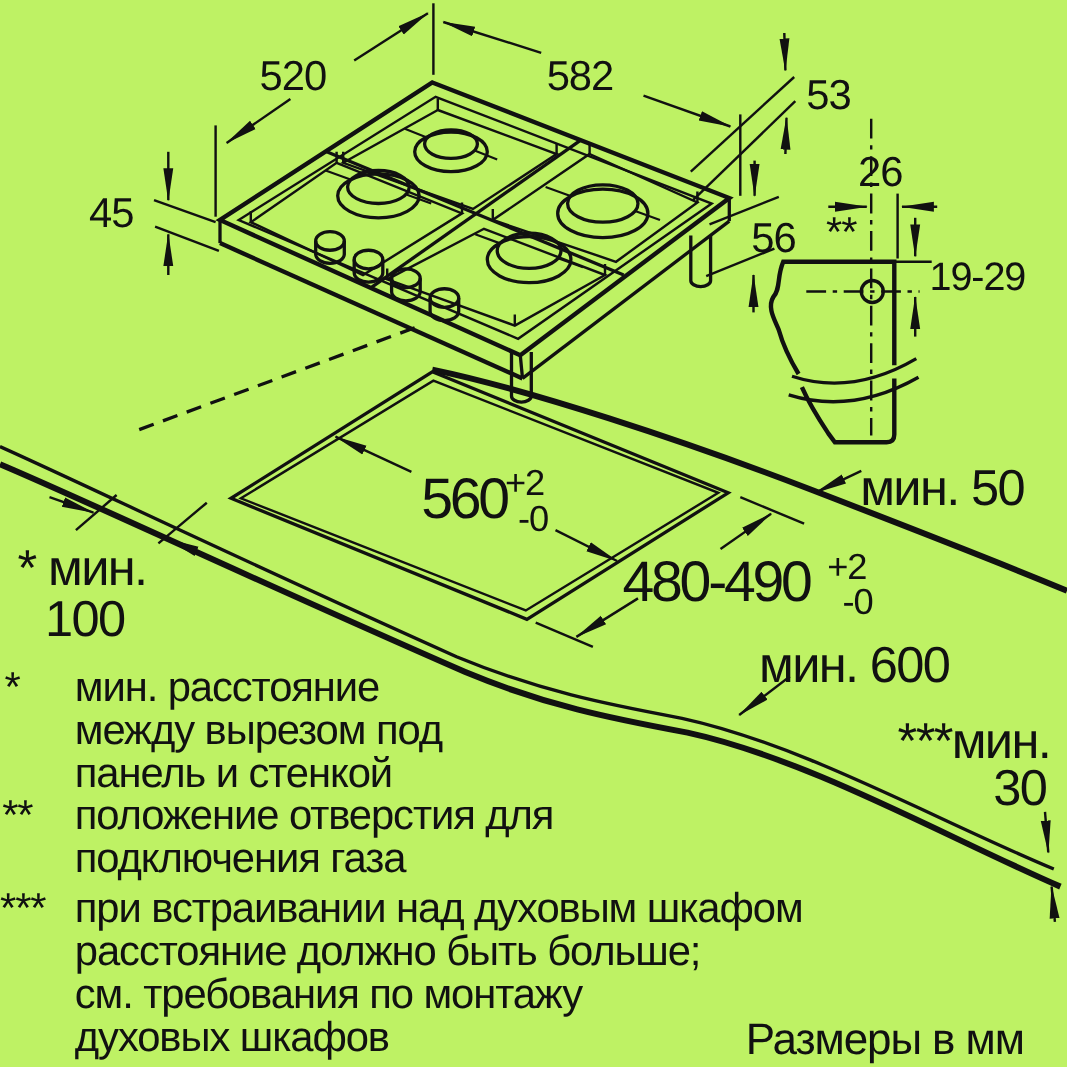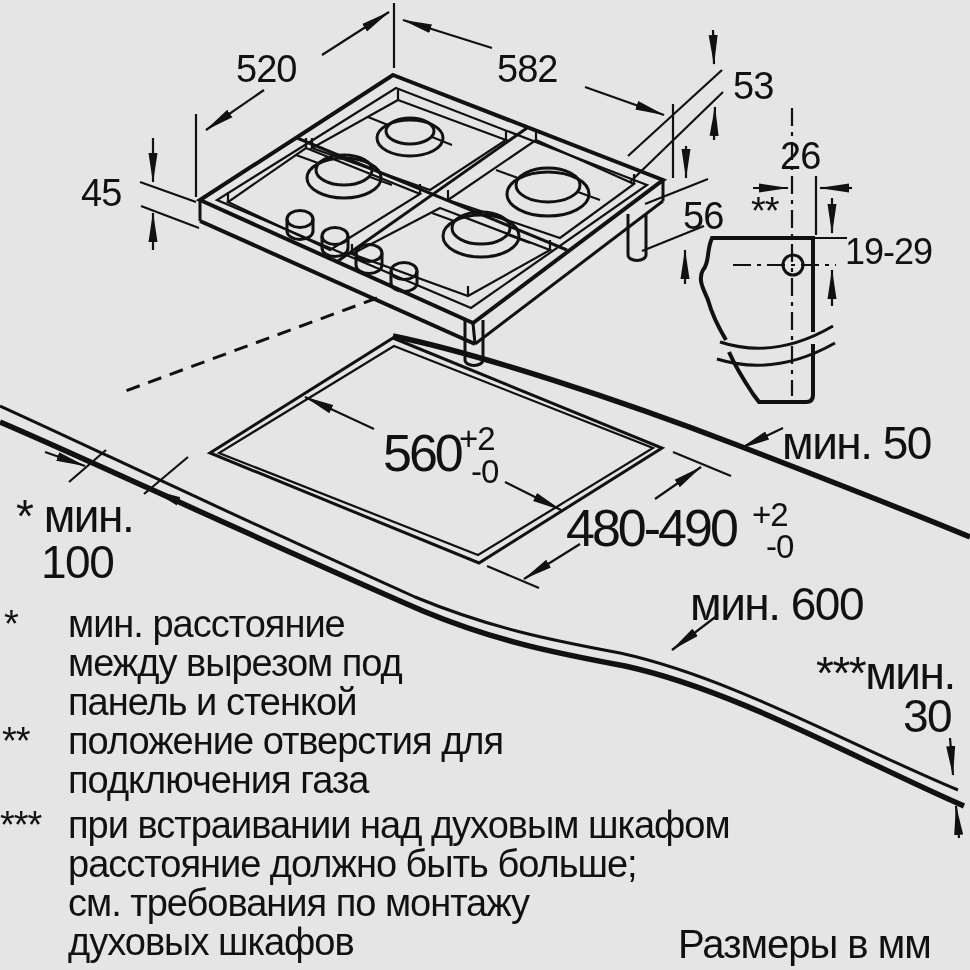--- a/index.html
+++ b/index.html
@@ -1,16 +1,16 @@
 <!DOCTYPE html>
 <html><head>
 <meta charset="utf-8">
 <style>
   html,body{margin:0;padding:0;background:#ffffff;}
-  .stage{width:970px;height:970px;position:relative;background:#e5e5e5;overflow:hidden;}
+  .stage{width:970px;height:970px;position:relative;background:#bef264;overflow:hidden;}
   svg{display:block;}
   text{font-family:"Liberation Sans","DejaVu Sans",sans-serif;fill:#111;}
   .t-dim{font-size:38px;letter-spacing:-1px;}
   .t-dim-sm{font-size:36px;letter-spacing:-1px;}
   .t-big{font-size:52px;letter-spacing:-3px;}
   .t-tol{font-size:33px;letter-spacing:-1px;}
   .t-min{font-size:46px;letter-spacing:-1.5px;}
   .t-note{font-size:38px;letter-spacing:-1px;}
   .t-units{font-size:40px;letter-spacing:-1px;}
   .ln{stroke:#111;fill:none;}

